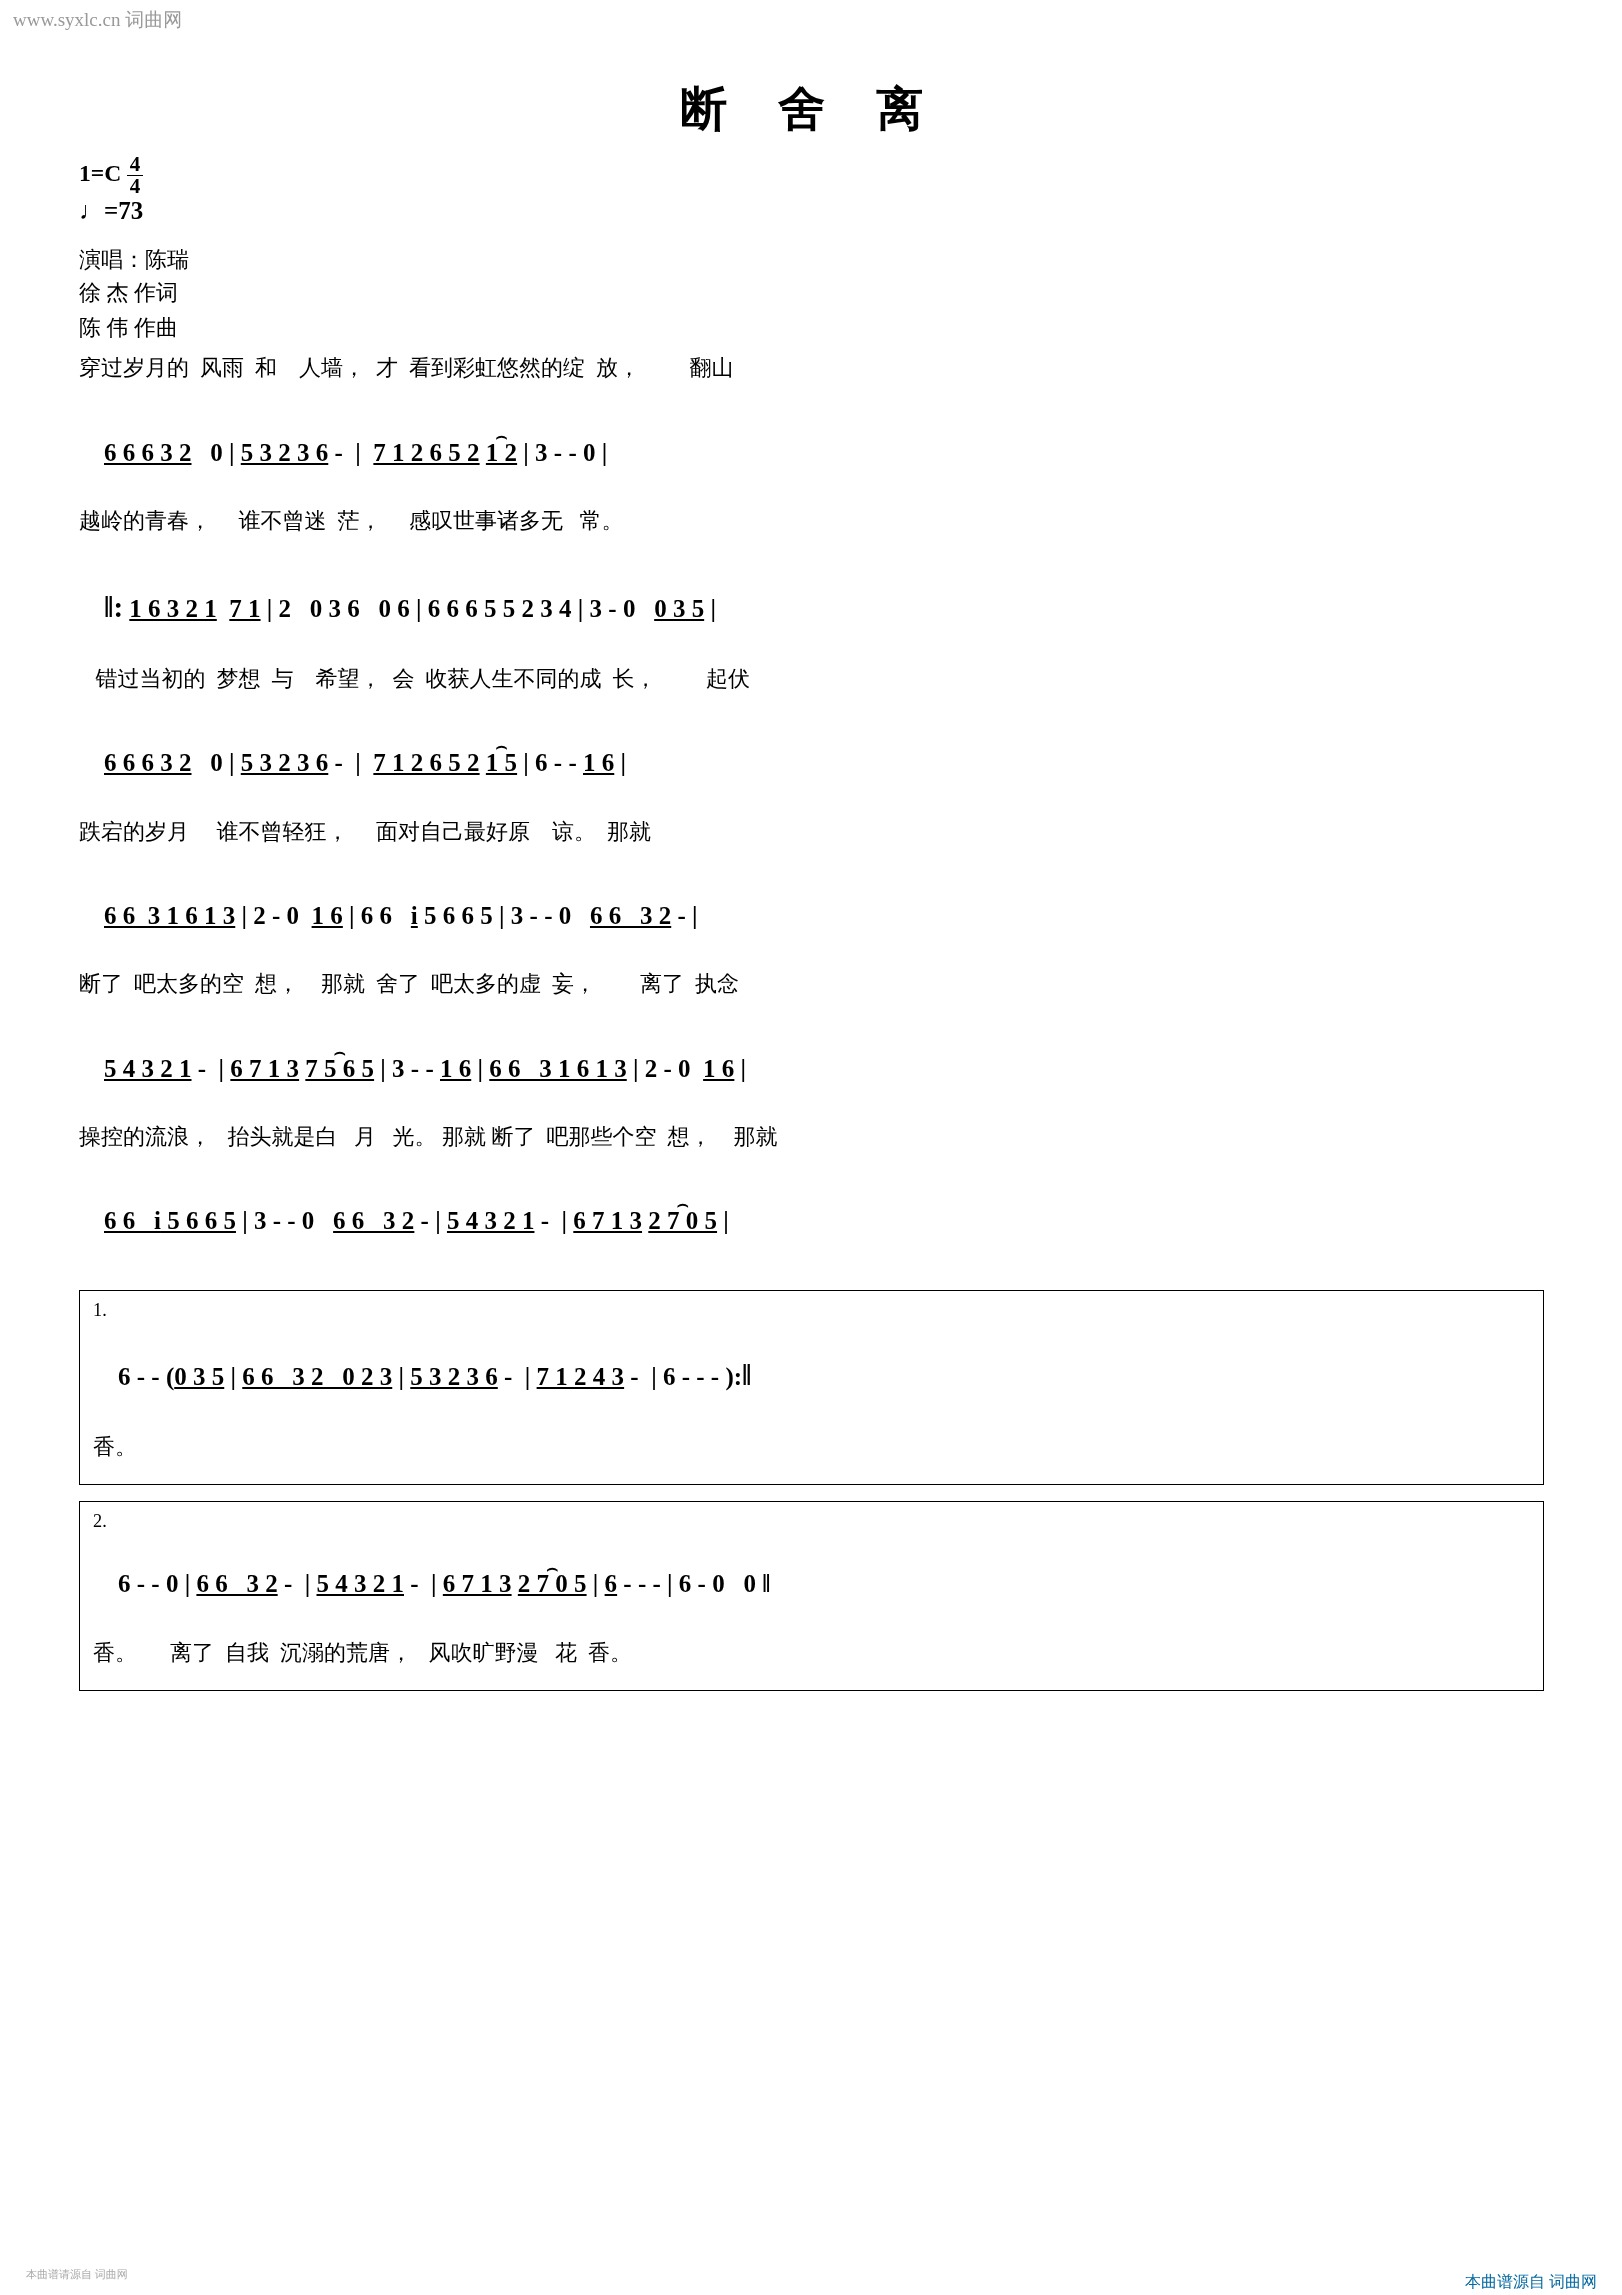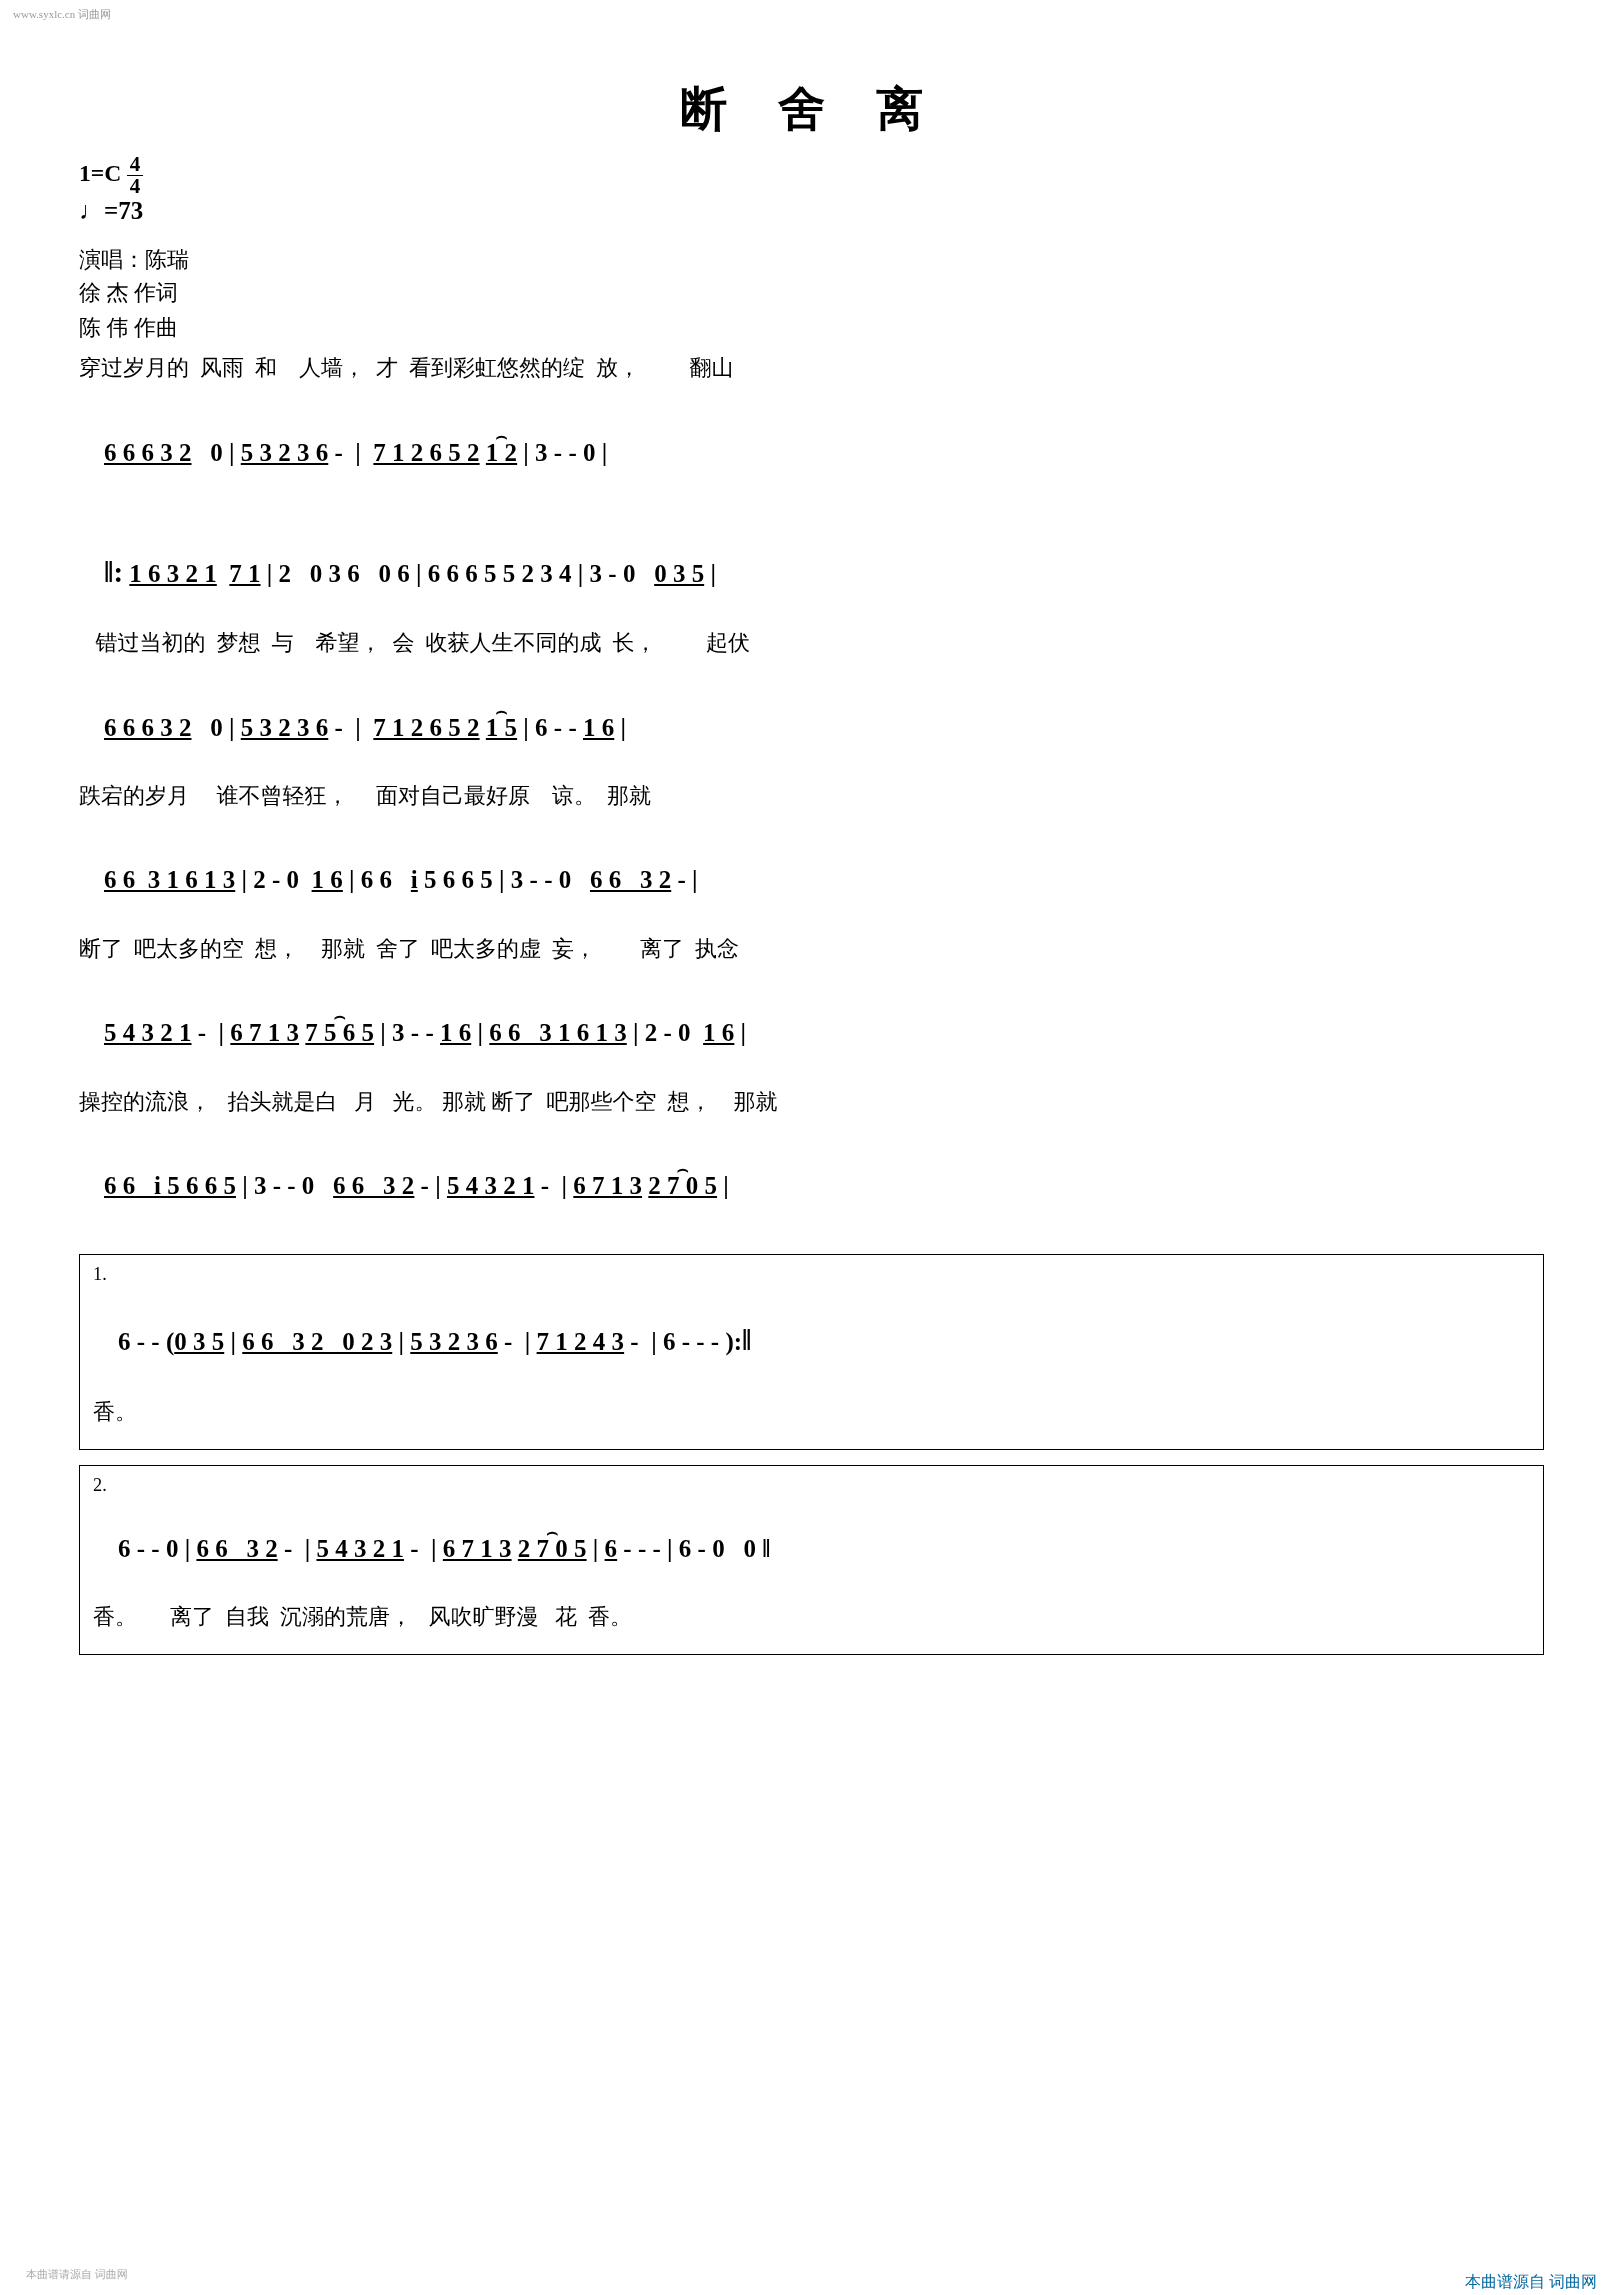--- a/index.html
+++ b/index.html
@@ -9,21 +9,21 @@
       width: 1623px;
       min-height: 2295px;
       position: relative;
       padding: 52px 79px;
       color: #000;
     }
     .watermark-top {
       position: absolute;
       top: 6.5px;
       left: 13px;
-      font-size: 11px;
+      font-size: 19px;
       color: #999;
     }
     .watermark-bottom-right {
       position: absolute;
       bottom: 2px;
       right: 26px;
       font-size: 16px;
       color: #0369a1;
     }
     .watermark-bottom-left {
@@ -111,20 +111,21 @@
 </div>
 
 <div class="music-section">
   <div class="lyric-line">穿过岁月的  风雨  和 &nbsp;  人墙，  才  看到彩虹悠然的绽  放，         翻山</div>
 </div>
 
 <div class="music-section">
   <div class="notation-line">
     <span class="underline">6 6 6 3 2</span>&nbsp;&nbsp; 0 | <span class="underline">5 3 2 3 6</span> -&nbsp; |&nbsp; <span class="underline">7 1 2 6 5 2</span> <span style="position:relative;display:inline-block;"><span style="position:absolute;top:-11.8px;left:0;right:0;text-align:center;font-size:18.3px;">⌢</span><span class="underline">1 2</span></span> | 3 - - 0 |
   </div>
+  <div class="lyric-line">越岭的青春，     谁不曾迷  茫，     感叹世事诸多无 &nbsp; 常。</div>
 </div>
 
 <div class="music-section">
   <div class="notation-line">
     <span style="font-size:29px;">‖:</span> <span class="underline">1 6 3 2 1</span>&nbsp;&nbsp;<span class="underline">7 1</span>&nbsp;| 2&nbsp;&nbsp; 0 3 6 &nbsp; 0 6 | 6 6 6 5 5 2 3 4 | 3 - 0 &nbsp; <span class="underline">0 3 5</span> |
   </div>
   <div class="lyric-line">&nbsp;&nbsp; 错过当初的  梦想  与 &nbsp;  希望，  会  收获人生不同的成  长，         起伏</div>
 </div>
 
 <div class="music-section">

